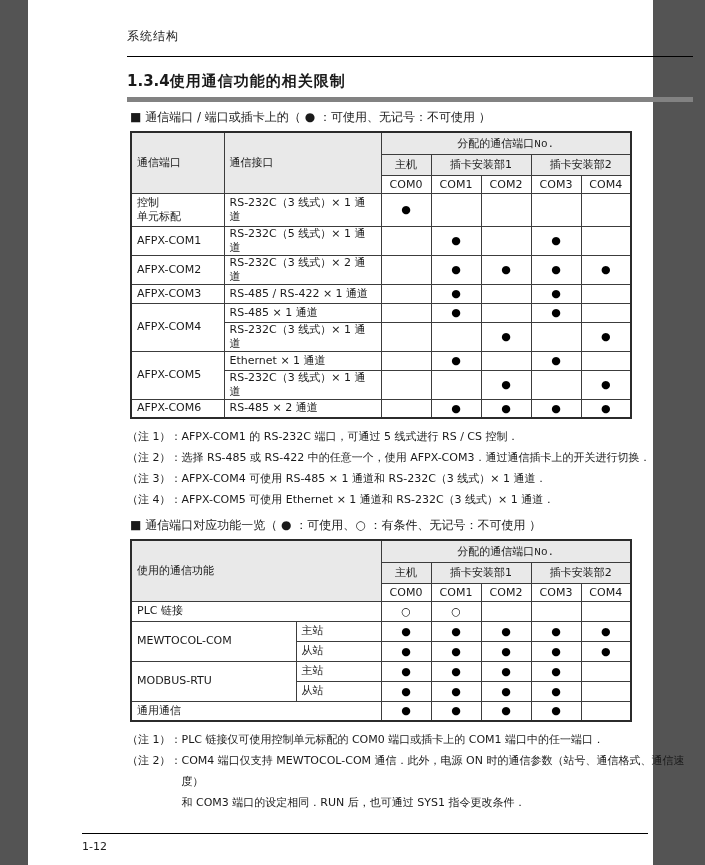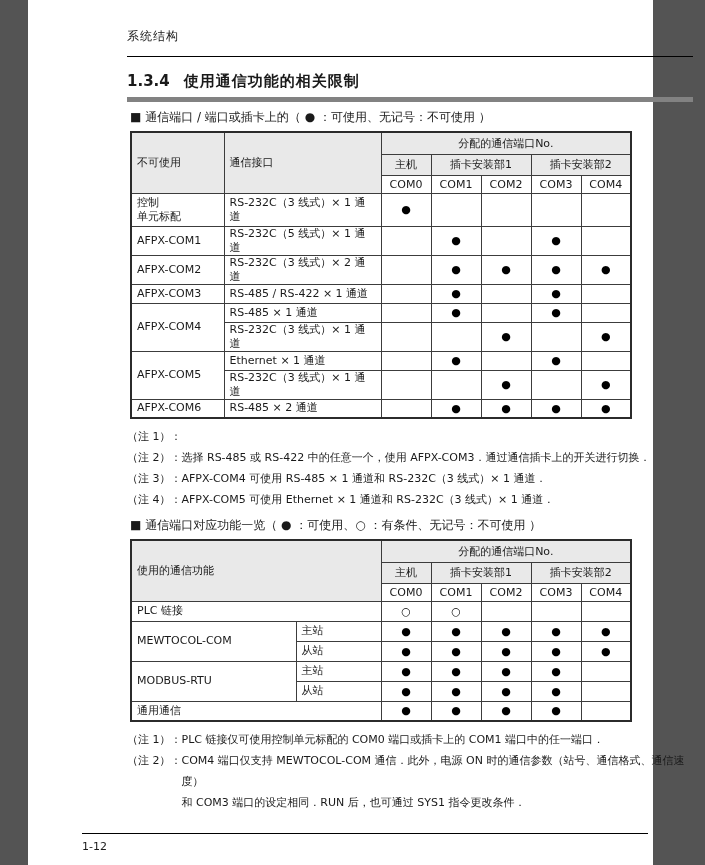--- a/index.html
+++ b/index.html
@@ -13,21 +13,21 @@
   }
   .strip { position:absolute; top:0; bottom:0; background:#545454; }
   .strip-left { left:0; width:28px; }
   .strip-right { right:0; width:52px; }
 
   .content { position:absolute; left:82px; top:0; width:566px; padding-top:28px;margin-left:45px; }
 
   .running-header { font-size:12px; letter-spacing:1px; }
   .hrule { border-top:1.5px solid #000; margin-top:11px; }
 
-  .title-row { margin-top:15px; display:flex; align-items:baseline; gap:14px; }
+  .title-row { margin-top:15px; display:flex; align-items:baseline; }
   .sec-num { font-size:15px; font-weight:bold; }
   .sec-title { font-size:15px; font-weight:bold; letter-spacing:1px; }
   .title-bar { margin-top:6px; height:5px; background:#828282; }
 
   .bullets { margin-top:9px; font-size:12px; line-height:20px; }
   .sect-heading { margin-top:7px; font-size:12px; line-height:17px; padding-left:3px; }
 
   table {
     border-collapse:collapse;
     table-layout:fixed;
@@ -38,21 +38,21 @@
     border:2px solid #2b2b2b;
   }
   th, td { border:1px solid #3c3c3c; padding:0 5px; font-weight:normal; }
   .hdr { background:#e9e9e9; }
   .c  { text-align:center; padding:0 2px; }
   .lbl { text-align:left; white-space:pre-line; line-height:14px; }
   td, th { height:19px; }
   .t1 tbody td { height:19px; }
   .t1 .tall td { height:33px; }
   .t2 tbody td { height:20px; }
-  thead tr:nth-child(1) th { height:22px; }
+  thead tr:nth-child(1) th { height:22px;font-family:Liberation Mono, monospace; }
   thead tr:nth-child(2) th { height:21px; }
   thead tr:nth-child(3) th { height:18px; background:#ffffff; }
   .mark { font-size:11px; color:#000; }
 
   .notes { margin-top:7px; font-size:11px; }
   .note { display:flex; line-height:21px; }
   .note-label { white-space:nowrap; }
   .note-text { white-space:pre-line; }
 
   .footer { position:absolute; left:82px; top:833px; width:566px; border-top:1.5px solid #000; }
@@ -83,21 +83,21 @@
       <col style="width:93px">
         <col style="width:157px">
       <col style="width:50px">
         <col style="width:50px">
         <col style="width:50px">
         <col style="width:50px">
         <col style="width:50px">
     </colgroup>
     <thead>
       <tr>
-        <th class="lbl hdr" rowspan="3">不可使用</th>
+        <th class="lbl hdr" rowspan="3">通信端口</th>
         <th class="lbl hdr" rowspan="3">通信接口</th>
         <th class="c hdr" colspan="5">分配的通信端口No.</th>
       </tr>
       <tr>
         <th class="c hdr">主机</th>
         <th class="c hdr" colspan="2">插卡安装部1</th>
         <th class="c hdr" colspan="2">插卡安装部2</th>
       </tr>
       <tr>
         <th class="c">COM0</th>
@@ -187,20 +187,21 @@
         <td class="c mark">●</td>
         <td class="c mark">●</td>
         <td class="c mark">●</td>
       </tr>
     </tbody>
   </table>
 
   <div class="notes">
     <div class="note">
       <span class="note-label">（注 1）：</span>
+      <span class="note-text">AFPX-COM1 的 RS-232C 端口，可通过 5 线式进行 RS / CS 控制．</span>
     </div>
     <div class="note">
       <span class="note-label">（注 2）：</span>
       <span class="note-text">选择 RS-485 或 RS-422 中的任意一个，使用 AFPX-COM3．通过通信插卡上的开关进行切换．</span>
     </div>
     <div class="note">
       <span class="note-label">（注 3）：</span>
       <span class="note-text">AFPX-COM4 可使用 RS-485 × 1 通道和 RS-232C（3 线式）× 1 通道．</span>
     </div>
     <div class="note">

